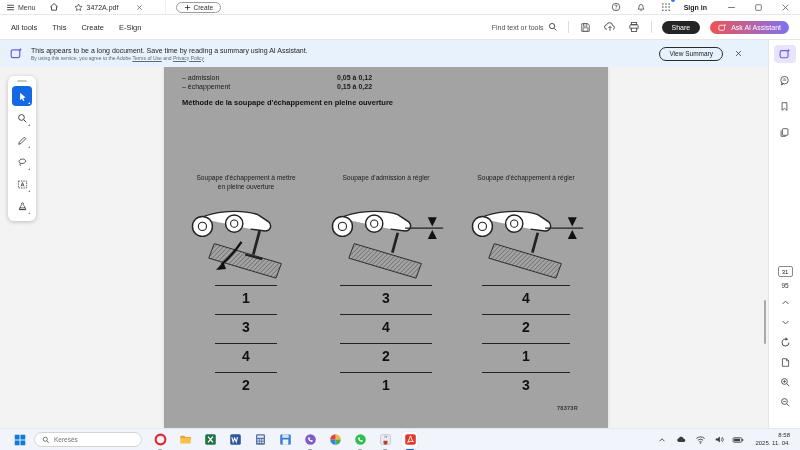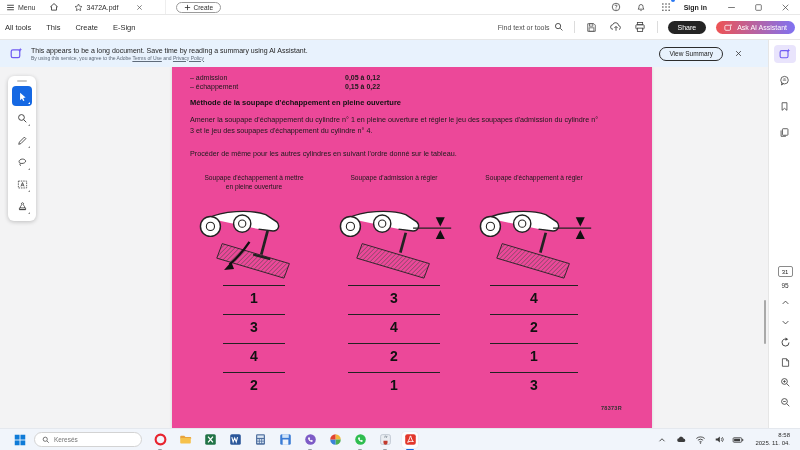--- a/index.html
+++ b/index.html
@@ -20,21 +20,21 @@
     border-radius:8px;padding:1px 7px;height:11px;font-size:6.5px;color:#2c2c2c;background:#fff}
   .tb-spacer{flex:1}
   .tb-right{display:flex;align-items:center;gap:11px;padding-right:8px}
   .apps-grid{position:relative}
   .apps-grid .notif-dot{position:absolute;top:-2px;right:-2px;width:4px;height:4px;border-radius:50%;background:#2a78f2}
   .sign-in{font-weight:bold;font-size:7px;color:#1c1c1c}
   .win-controls{display:flex;align-items:center;gap:13px;margin-left:6px}
 
   
   .toolbar{position:absolute;top:15px;left:0;width:800px;height:25px;background:#fff;
-    border-bottom:1px solid #e6e6e6;display:flex;align-items:center;padding:0 5px}
+    border-bottom:1px solid #e6e6e6;display:flex;align-items:center;padding:0 11px}
   .tool-tabs{display:flex;align-items:center;gap:15px;font-size:7.5px;color:#2c2c2c}
   .tool-tab{cursor:pointer}
   .toolbar-right{margin-left:auto;display:flex;align-items:center;gap:10px}
   .find-box{display:flex;align-items:center;gap:4px;font-size:7px;color:#4e4e4e}
   .vdiv{width:1px;height:12px;background:#dcdcdc}
   .tb-icon{display:flex;align-items:center;justify-content:center;width:14px;height:14px}
   .share-btn{background:#242424;color:#fff;font-size:7px;border-radius:10px;padding:3px 10px;display:flex;align-items:center}
   .ai-btn{background:linear-gradient(90deg,#ee5353,#7f72f2);color:#fff;font-size:7px;border-radius:10px;
     padding:2px 8px;display:flex;align-items:center;gap:4px}
 
@@ -44,21 +44,21 @@
   .banner-texts{margin-left:8px}
   .banner-msg{font-size:7px;color:#1e1e1e}
   .banner-sub{font-size:5px;color:#5f6b7a;margin-top:1px}
   .banner-sub .lnk{text-decoration:underline;cursor:pointer}
   .banner-right{margin-left:auto;display:flex;align-items:center;gap:12px;padding-right:16px}
   .view-summary{border:1px solid #2c2c2c;border-radius:9px;background:transparent;
     font-size:6.5px;color:#1c1c1c;padding:2.5px 9px;font-family:"Liberation Sans",sans-serif}
 
   
   .doc-area{position:absolute;top:67px;left:0;width:768px;height:361px;background:#f3f3f4;overflow:hidden}
-  .page{position:absolute;left:172px;top:0;width:480px;height:361px;background:#ec4899;box-shadow:0 0 3px rgba(0,0,0,.12)}
+  .page{position:absolute;left:164px;top:0;width:444px;height:361px;background:#a3a3a3;box-shadow:0 0 3px rgba(0,0,0,.12)}
   .scroll-thumb{position:absolute;left:764px;top:233px;width:2px;height:44px;background:#a9a9a9;border-radius:1px}
 
   
   .tool-rail{position:absolute;left:8px;top:9px;width:28px;background:#fff;border-radius:6px;
     box-shadow:0 1px 4px rgba(0,0,0,.22);padding:3px 0 4px;display:flex;flex-direction:column;align-items:center}
   .rail-handle{width:10px;height:2px;background:#c9c9c9;border-radius:1px;margin:1px 0 3px}
   .tool{position:relative;width:20px;height:20px;display:flex;align-items:center;justify-content:center;margin:1px 0;cursor:pointer}
   .tool::after{content:"";position:absolute;right:2px;bottom:2px;border-left:2.5px solid transparent;border-bottom:2.5px solid #8b8b8b}
   .tool.active{background:#1568e3;border-radius:4px}
   .tool.active::after{border-bottom-color:#fff}
@@ -301,22 +301,20 @@
           <span class="spec-label">–  admission</span>
           <span class="spec-value">0,05 à 0,12</span>
         </div>
         <div class="spec-row">
           <span class="spec-label">–  échappement</span>
           <span class="spec-value">0,15 à 0,22</span>
         </div>
       </div>
 
       <div class="doc-heading">Méthode de la soupape d'échappement en pleine ouverture</div>
-      <div class="doc-para1">Amener la soupape d'échappement du cylindre n° 1 en pleine ouverture et régler le jeu des soupapes d'admission du cylindre n° 3 et le jeu des soupapes d'échappement du cylindre n° 4.</div>
-      <div class="doc-para2">Procéder de même pour les autres cylindres en suivant l'ordre donné sur le tableau.</div>
 
       <div class="valve-table">
 
         <div class="vcol">
           <div class="vcol-header">Soupape d'échappement à mettre
 en pleine ouverture</div>
           <div class="vcol-diagram">
             <svg width="118" height="80" viewBox="0 0 130 84">
               <polygon points="30,46 104,68 98,84 24,62" fill="url(#hatch)" stroke="#222" stroke-width="1"></polygon>
               <path d="M14,18 C30,10 60,8 78,14 L90,22 C94,26 92,32 86,32 L70,30" fill="#fff" stroke="#222" stroke-width="1.6"></path>

